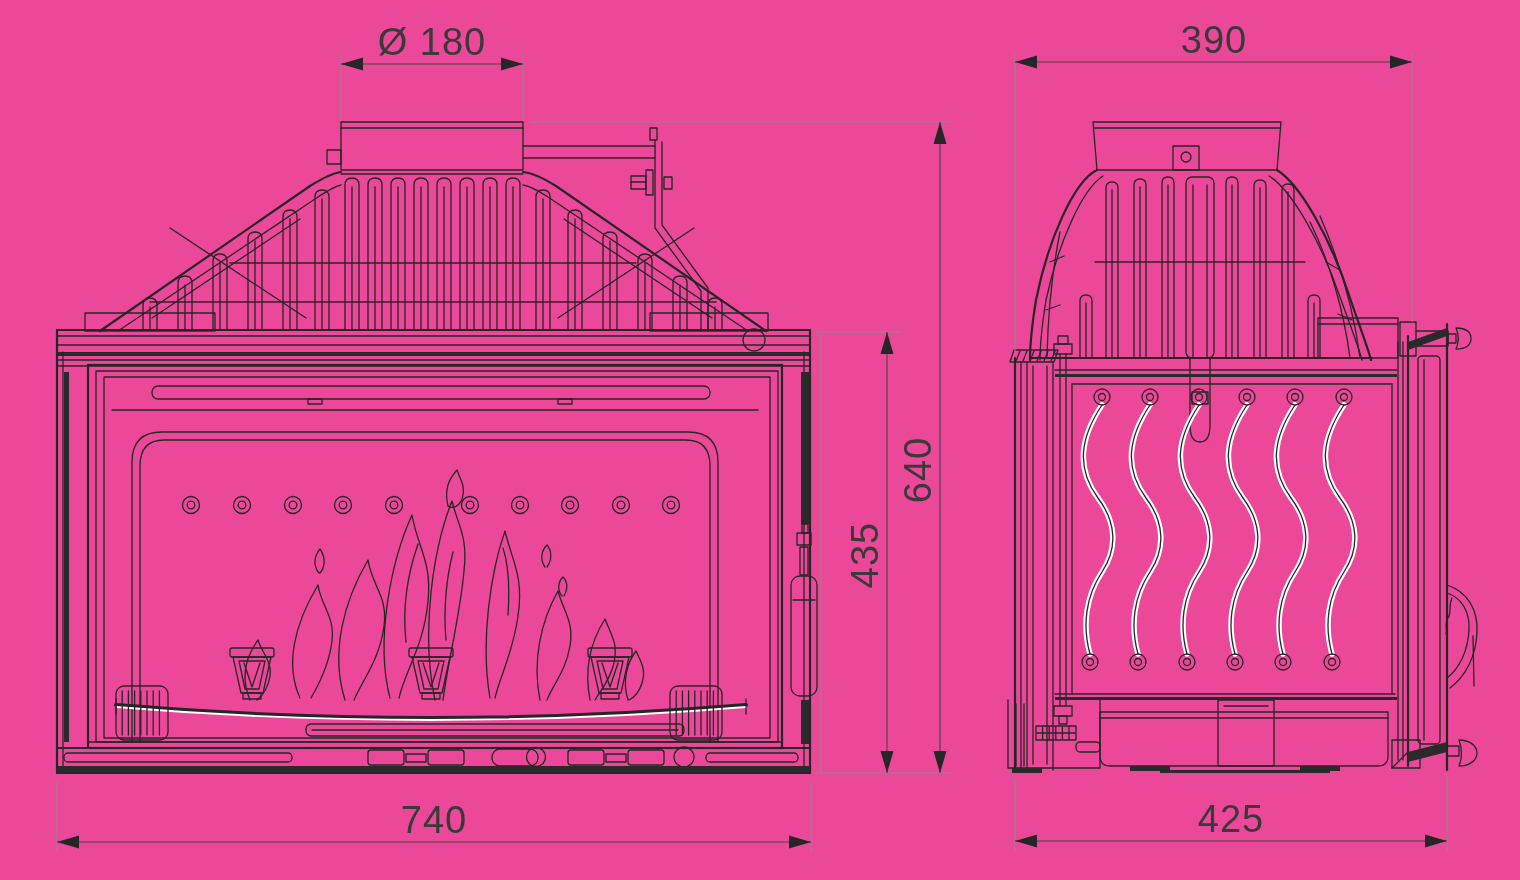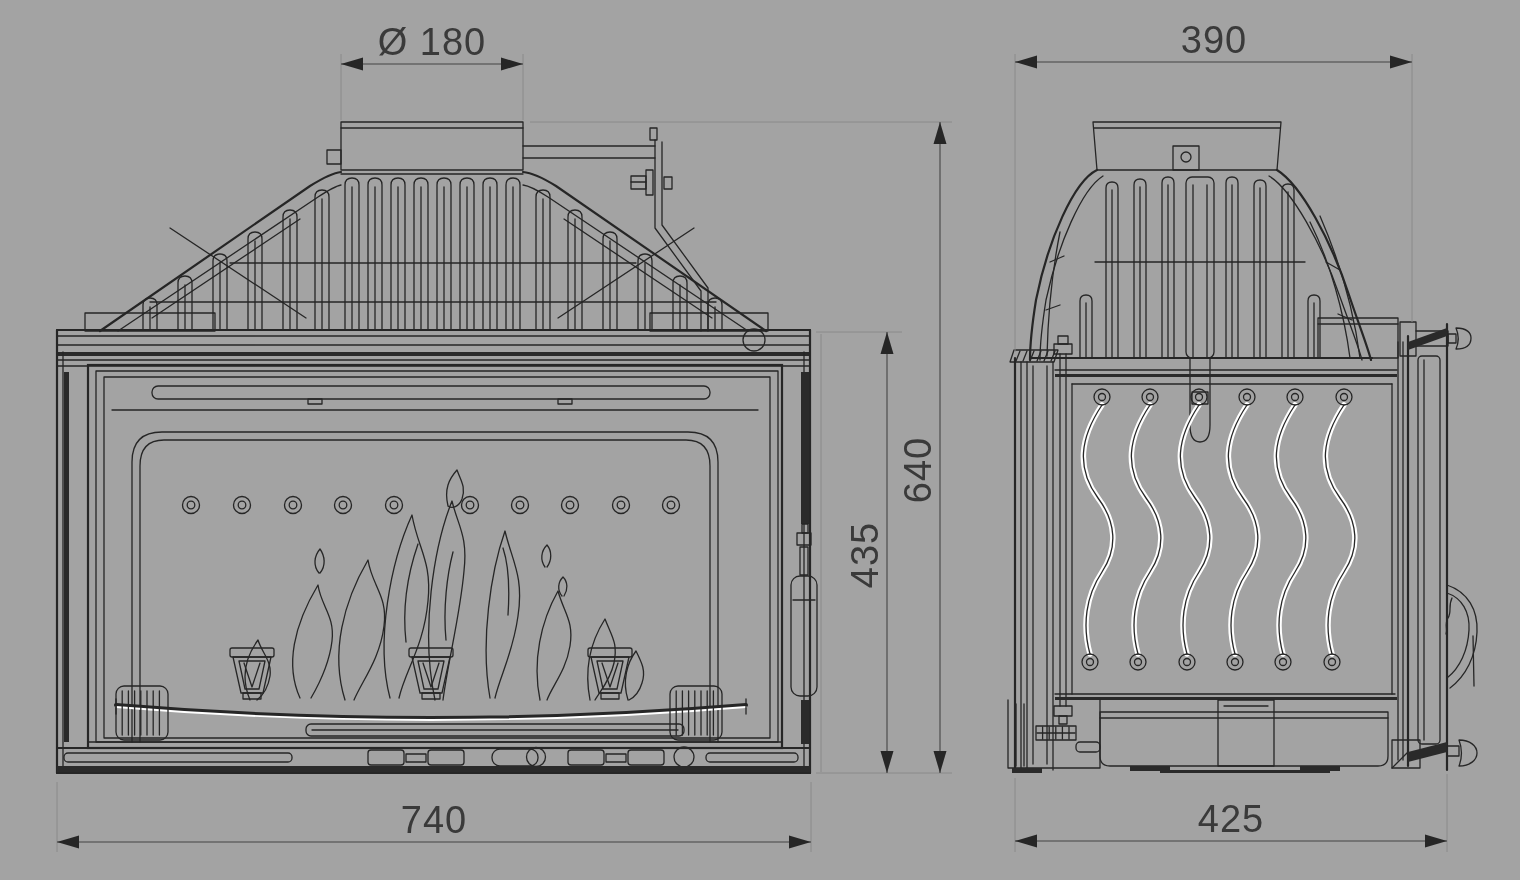--- a/index.html
+++ b/index.html
@@ -1,16 +1,16 @@
 <!DOCTYPE html>
 <html><head>
 <meta charset="utf-8">
 <style>
   html,body{margin:0;padding:0;background:#ffffff;}
-  .stage{position:relative;width:1520px;height:880px;background:#a3a3a3;overflow:hidden;
+  .stage{position:relative;width:1520px;height:880px;background:#ec4899;overflow:hidden;
          font-family:"Liberation Sans", sans-serif;}
   svg{display:block;}
   .ln{stroke:#262626;fill:none;stroke-width:1.3;stroke-linecap:round;stroke-linejoin:round;}
   .ln2{stroke:#262626;fill:none;stroke-width:2.2;stroke-linecap:round;}
   .thick{stroke:#262626;fill:none;stroke-width:4;stroke-linecap:round;}
   .dark{fill:#2a2a2a;stroke:none;}
   .wht{stroke:#ffffff;fill:none;stroke-linecap:round;}
   .ext{stroke:#8a8a8a;fill:none;stroke-width:1;}
   .dimln{stroke:#454545;fill:none;stroke-width:1.1;}
   .arr{fill:#262626;stroke:none;}

